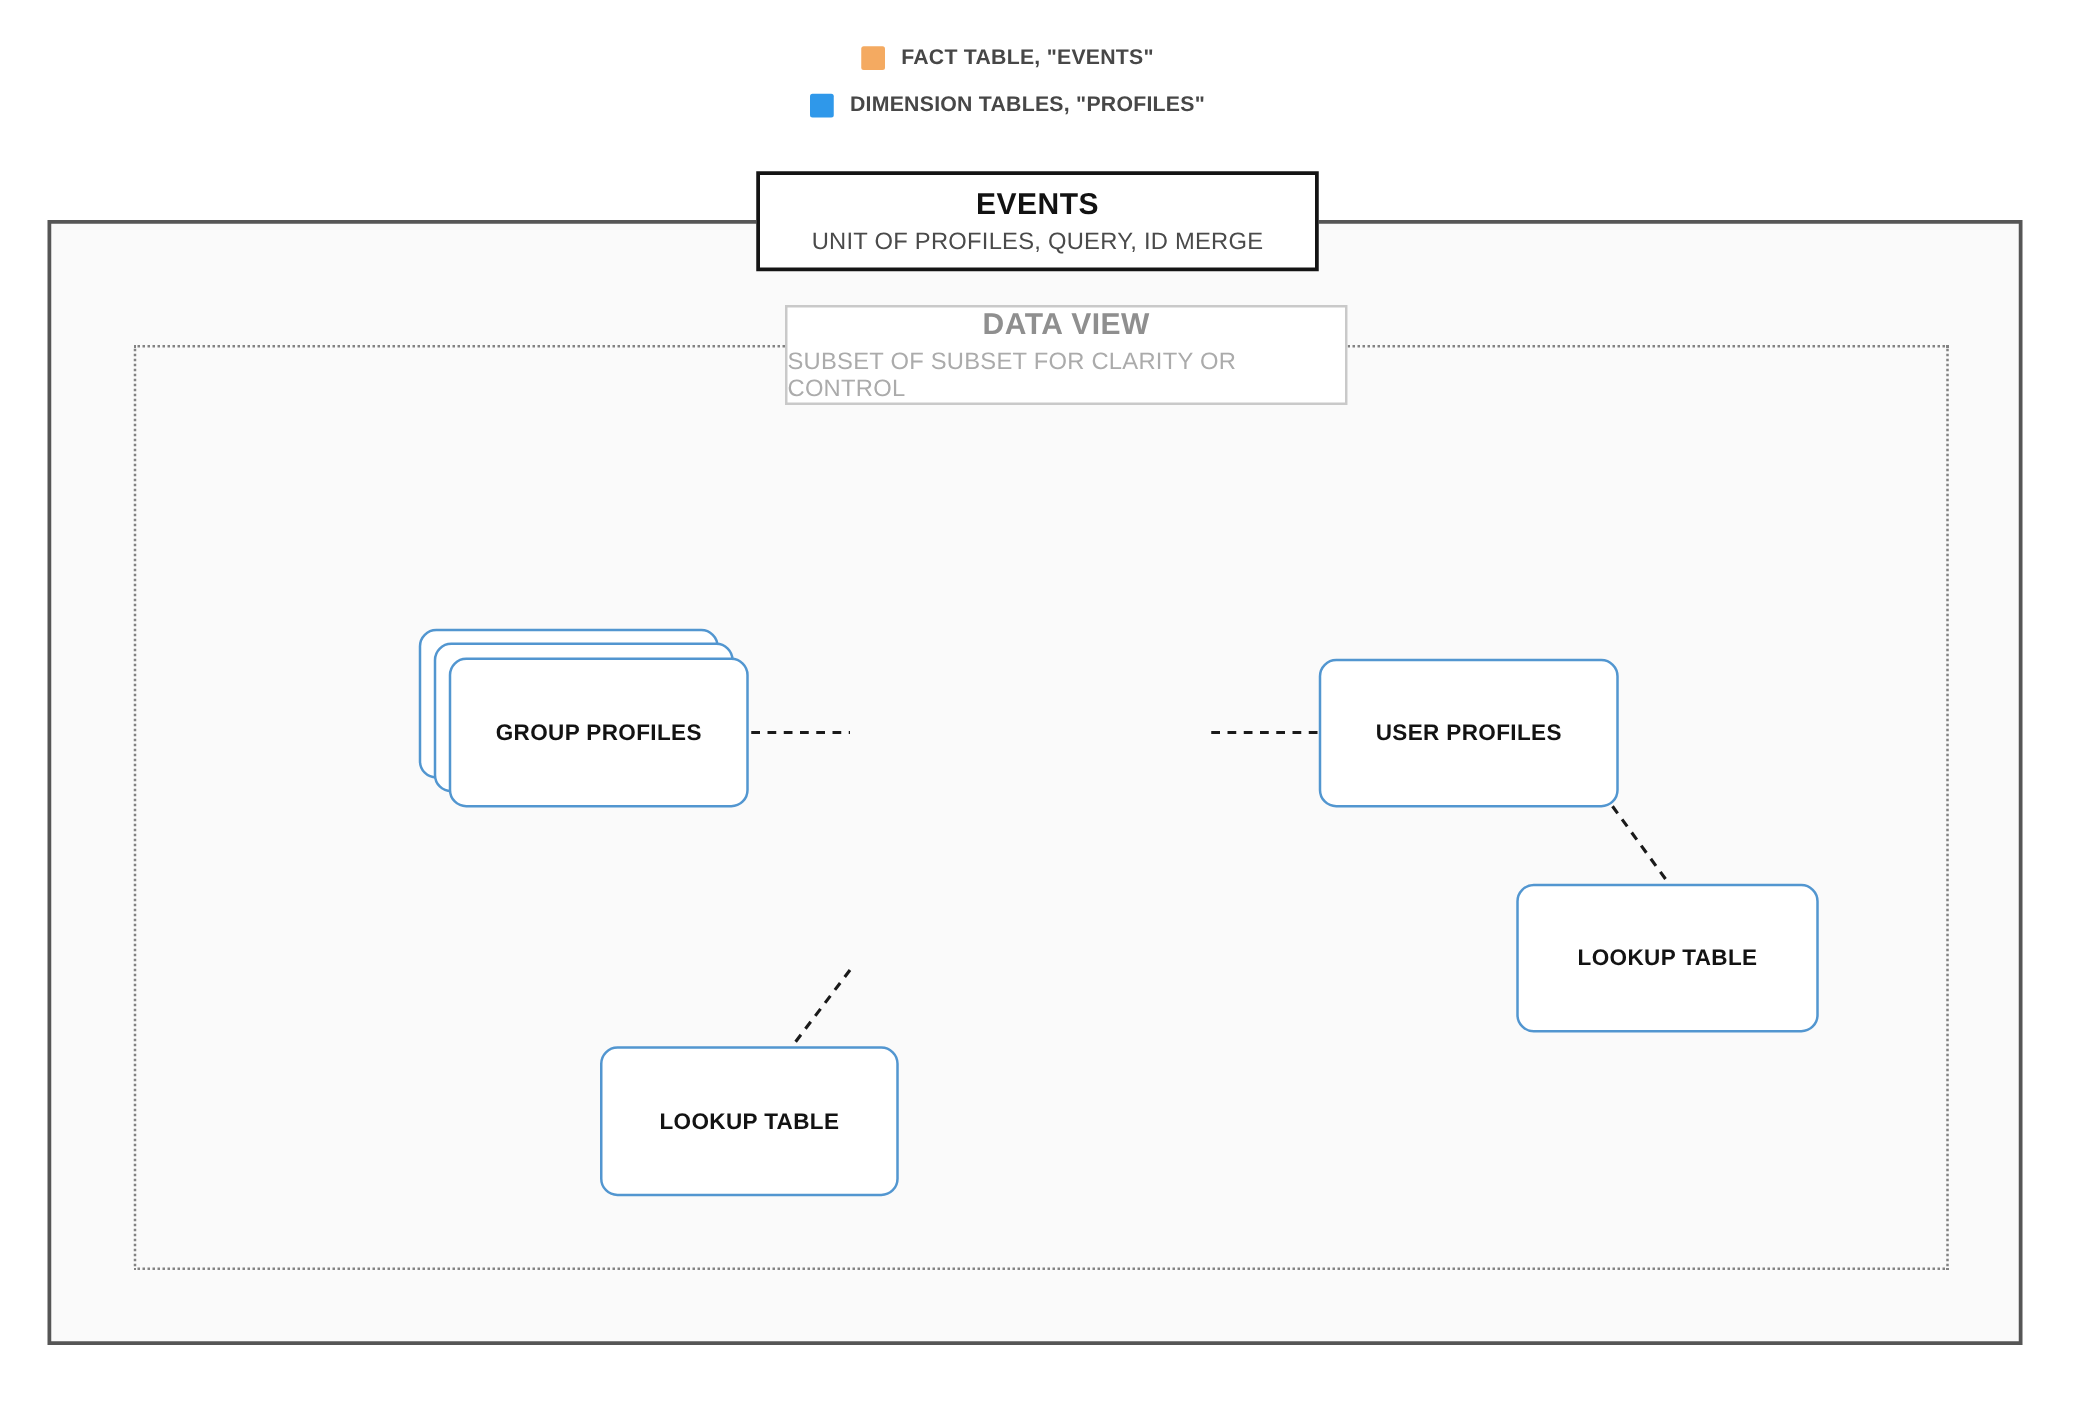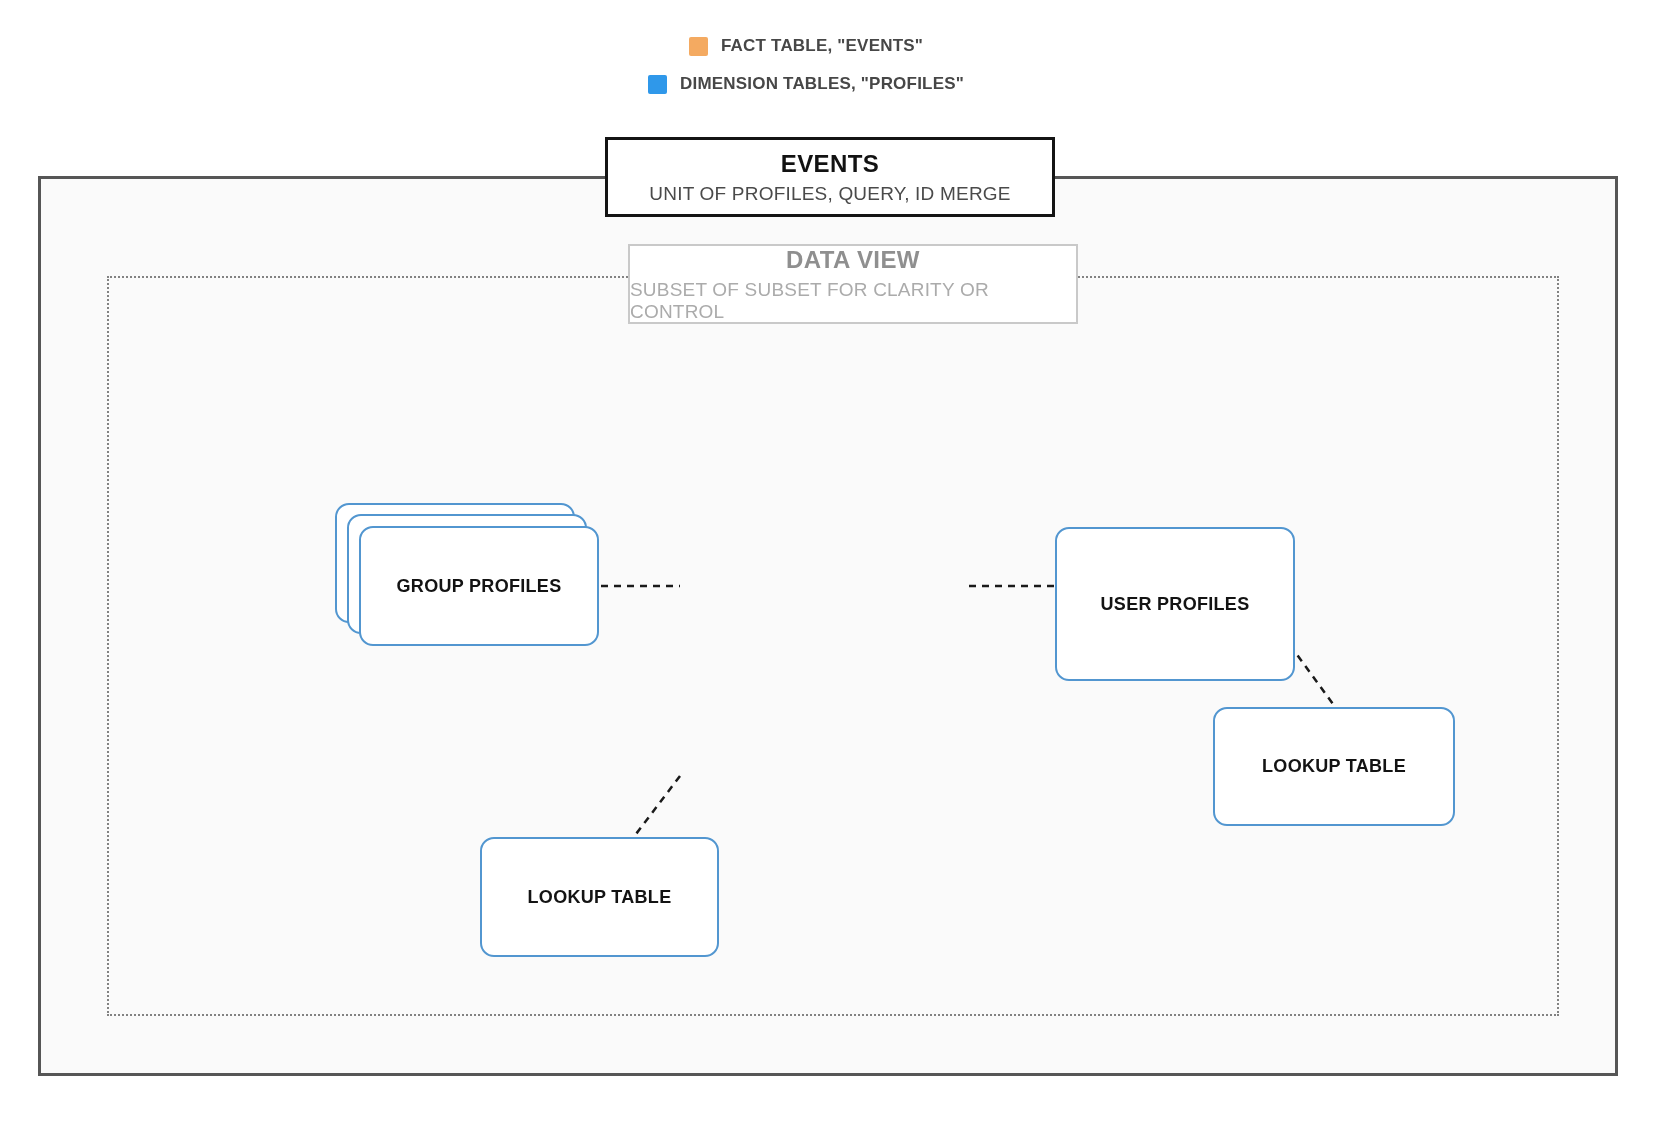--- a/index.html
+++ b/index.html
@@ -127,21 +127,21 @@
     background: #ffffff;
     border: 2px solid var(--dimension-border);
     border-radius: 14px;
     box-sizing: border-box;
     z-index: 4;
   }
   .stack-back  { left: 335px; top: 503px; }
   .stack-mid   { left: 347px; top: 514px; }
   .stack-front { left: 359px; top: 526px; display: flex; align-items: center; justify-content: center; }
 
-  .user-profiles-node { left: 1055px; top: 527px; width: 240px; height: 154px; }
+  .user-profiles-node { left: 1055px; top: 527px; width: 240px; height: 119px; }
   .lookup-right-node  { left: 1213px; top: 707px; width: 242px; height: 119px; }
   .lookup-bottom-node { left: 480px;  top: 837px; width: 239px; height: 120px; }
 </style>
 </head>
 <body>
 
 <div class="canvas">
 
   <div class="legend">
     <div class="legend-item">

